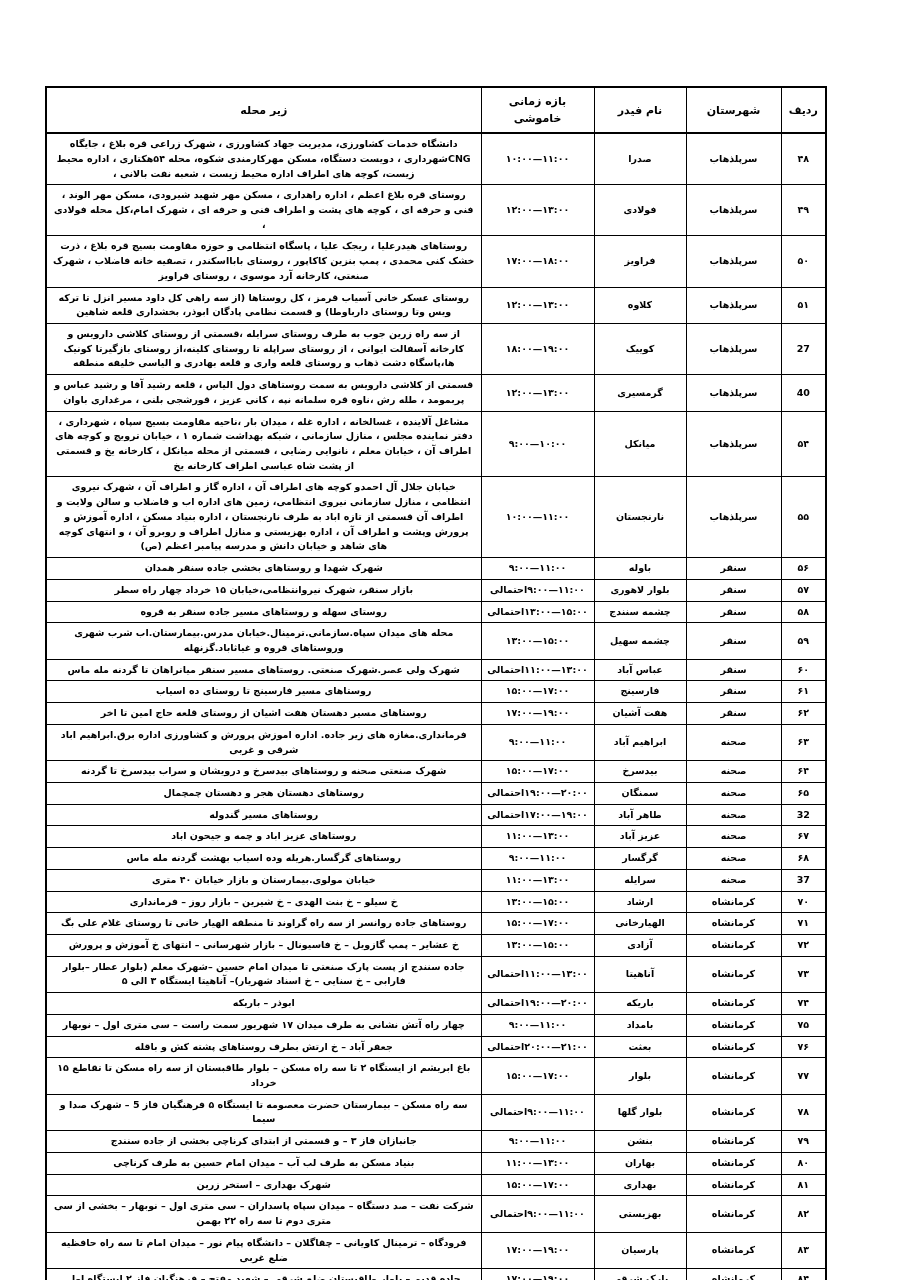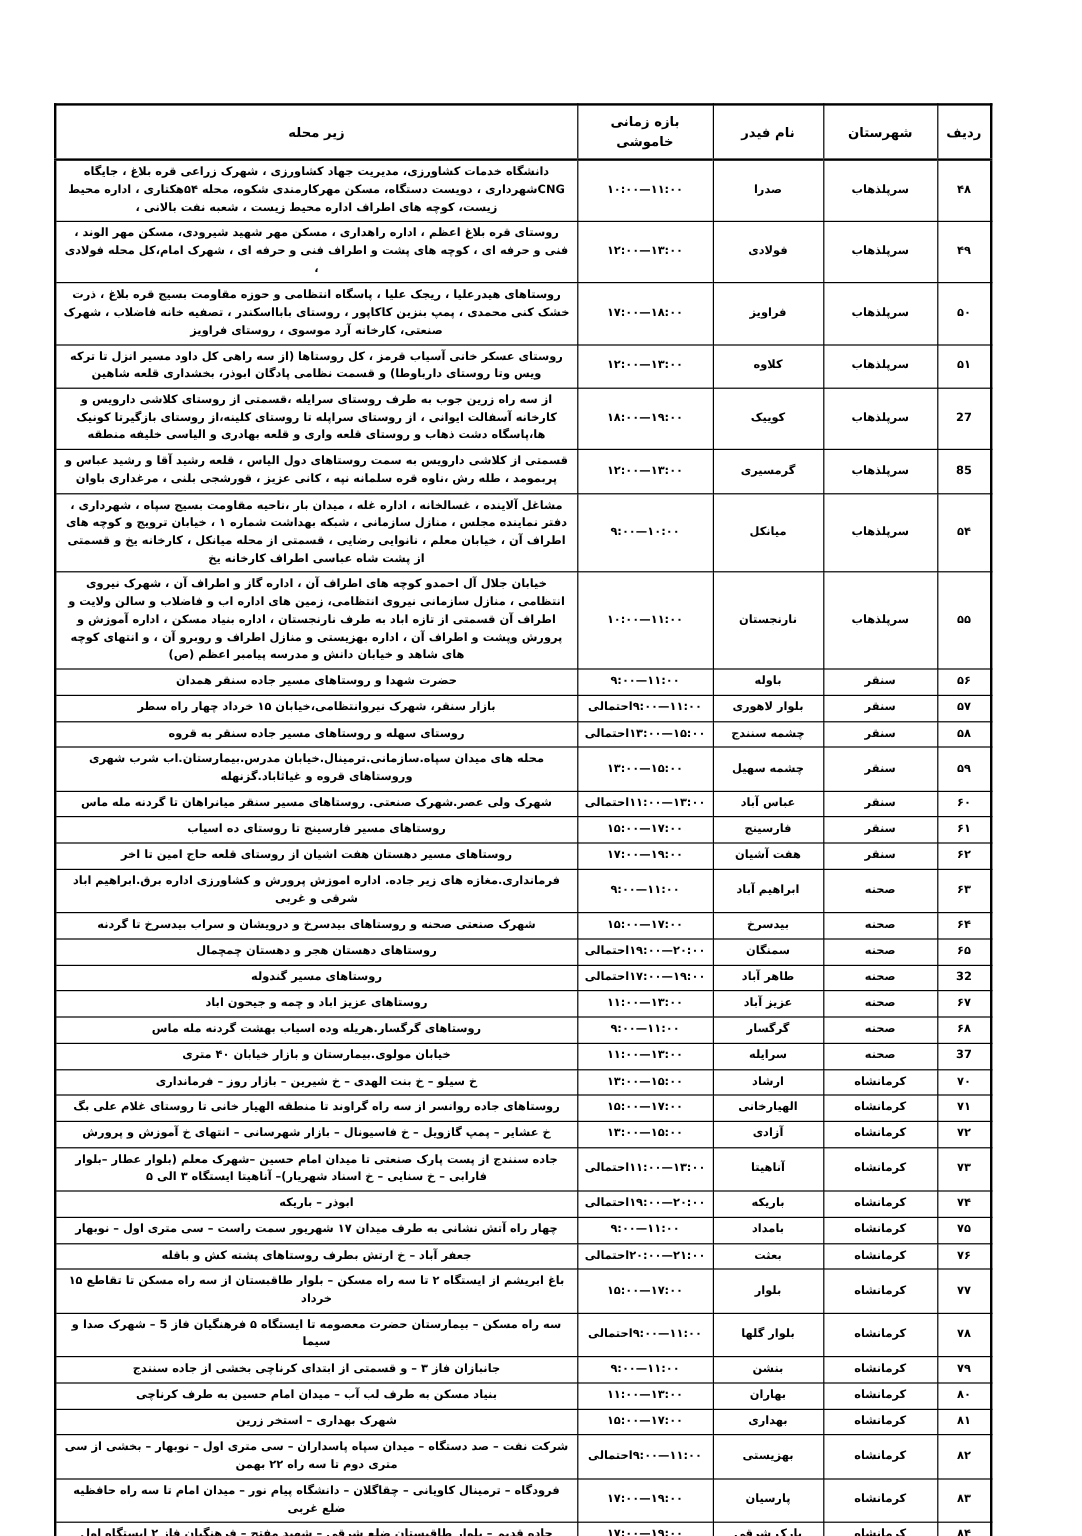--- a/index.html
+++ b/index.html
@@ -94,21 +94,21 @@
           <td class="area-cell">روستای عسکر خانی آسیاب قرمز ، کل روستاها (از سه راهی کل داود مسیر انزل تا ترکه ویس وتا روستای دارباوطا) و قسمت نظامی پادگان ابوذر، بخشداری قلعه شاهین</td>
         </tr>
         <tr>
           <td class="row-cell">27</td>
           <td>سرپلذهاب</td>
           <td>کوییک</td>
           <td class="time-cell"><bdo dir="ltr">۱۸:۰۰—۱۹:۰۰</bdo></td>
           <td class="area-cell">از سه راه زرین جوب به طرف روستای سرایله ،قسمتی از روستای کلاشی دارویس و کارخانه آسفالت ایوانی ، از روستای سراپله تا روستای کلینه،از روستای بازگیرتا کونیک ها،پاسگاه دشت ذهاب و روستای قلعه واری و قلعه بهادری و الیاسی خلیفه منطقه</td>
         </tr>
         <tr>
-          <td class="row-cell">85</td>
+          <td class="row-cell">40</td>
           <td>سرپلذهاب</td>
           <td>گرمسیری</td>
           <td class="time-cell"><bdo dir="ltr">۱۲:۰۰—۱۳:۰۰</bdo></td>
           <td class="area-cell">قسمتی از کلاشی دارویس به سمت روستاهای دول الیاس ، قلعه رشید آقا و رشید عباس و پربمومد ، طله رش ،ناوه قره سلمانه نپه ، کانی عزیز ، قورشجی بلنی ، مرغداری باوان</td>
         </tr>
         <tr>
           <td class="row-cell">۵۴</td>
           <td>سرپلذهاب</td>
           <td>میانکل</td>
           <td class="time-cell"><bdo dir="ltr">۹:۰۰—۱۰:۰۰</bdo></td>
@@ -119,21 +119,21 @@
           <td>سرپلذهاب</td>
           <td>نارنجستان</td>
           <td class="time-cell"><bdo dir="ltr">۱۰:۰۰—۱۱:۰۰</bdo></td>
           <td class="area-cell">خیابان جلال آل احمدو کوچه های اطراف آن ، اداره گاز و اطراف آن ، شهرک نیروی انتظامی ، منازل سازمانی نیروی انتظامی، زمین های اداره اب و فاضلاب و سالن ولایت و اطراف آن قسمتی از تازه اباد به طرف نارنجستان ، اداره بنیاد مسکن ، اداره آموزش و پرورش وپشت و اطراف آن ، اداره بهزیستی و منازل اطراف و روبرو آن ، و انتهای کوچه های شاهد و خیابان دانش و مدرسه پیامبر اعظم (ص)</td>
         </tr>
         <tr>
           <td class="row-cell">۵۶</td>
           <td>سنقر</td>
           <td>باوله</td>
           <td class="time-cell"><bdo dir="ltr">۹:۰۰—۱۱:۰۰</bdo></td>
-          <td class="area-cell">حضرت شهدا و روستاهای مسیر جاده سنقر همدان</td>
+          <td class="area-cell">شهرک شهدا و روستاهای بخشی جاده سنقر همدان</td>
         </tr>
         <tr>
           <td class="row-cell">۵۷</td>
           <td>سنقر</td>
           <td>بلوار لاهوری</td>
           <td class="time-cell"><bdo dir="ltr">۹:۰۰—۱۱:۰۰</bdo>احتمالی</td>
           <td class="area-cell">بازار سنقر، شهرک نیروانتظامی،خیابان ۱۵ خرداد چهار راه سطر</td>
         </tr>
         <tr>
           <td class="row-cell">۵۸</td>

